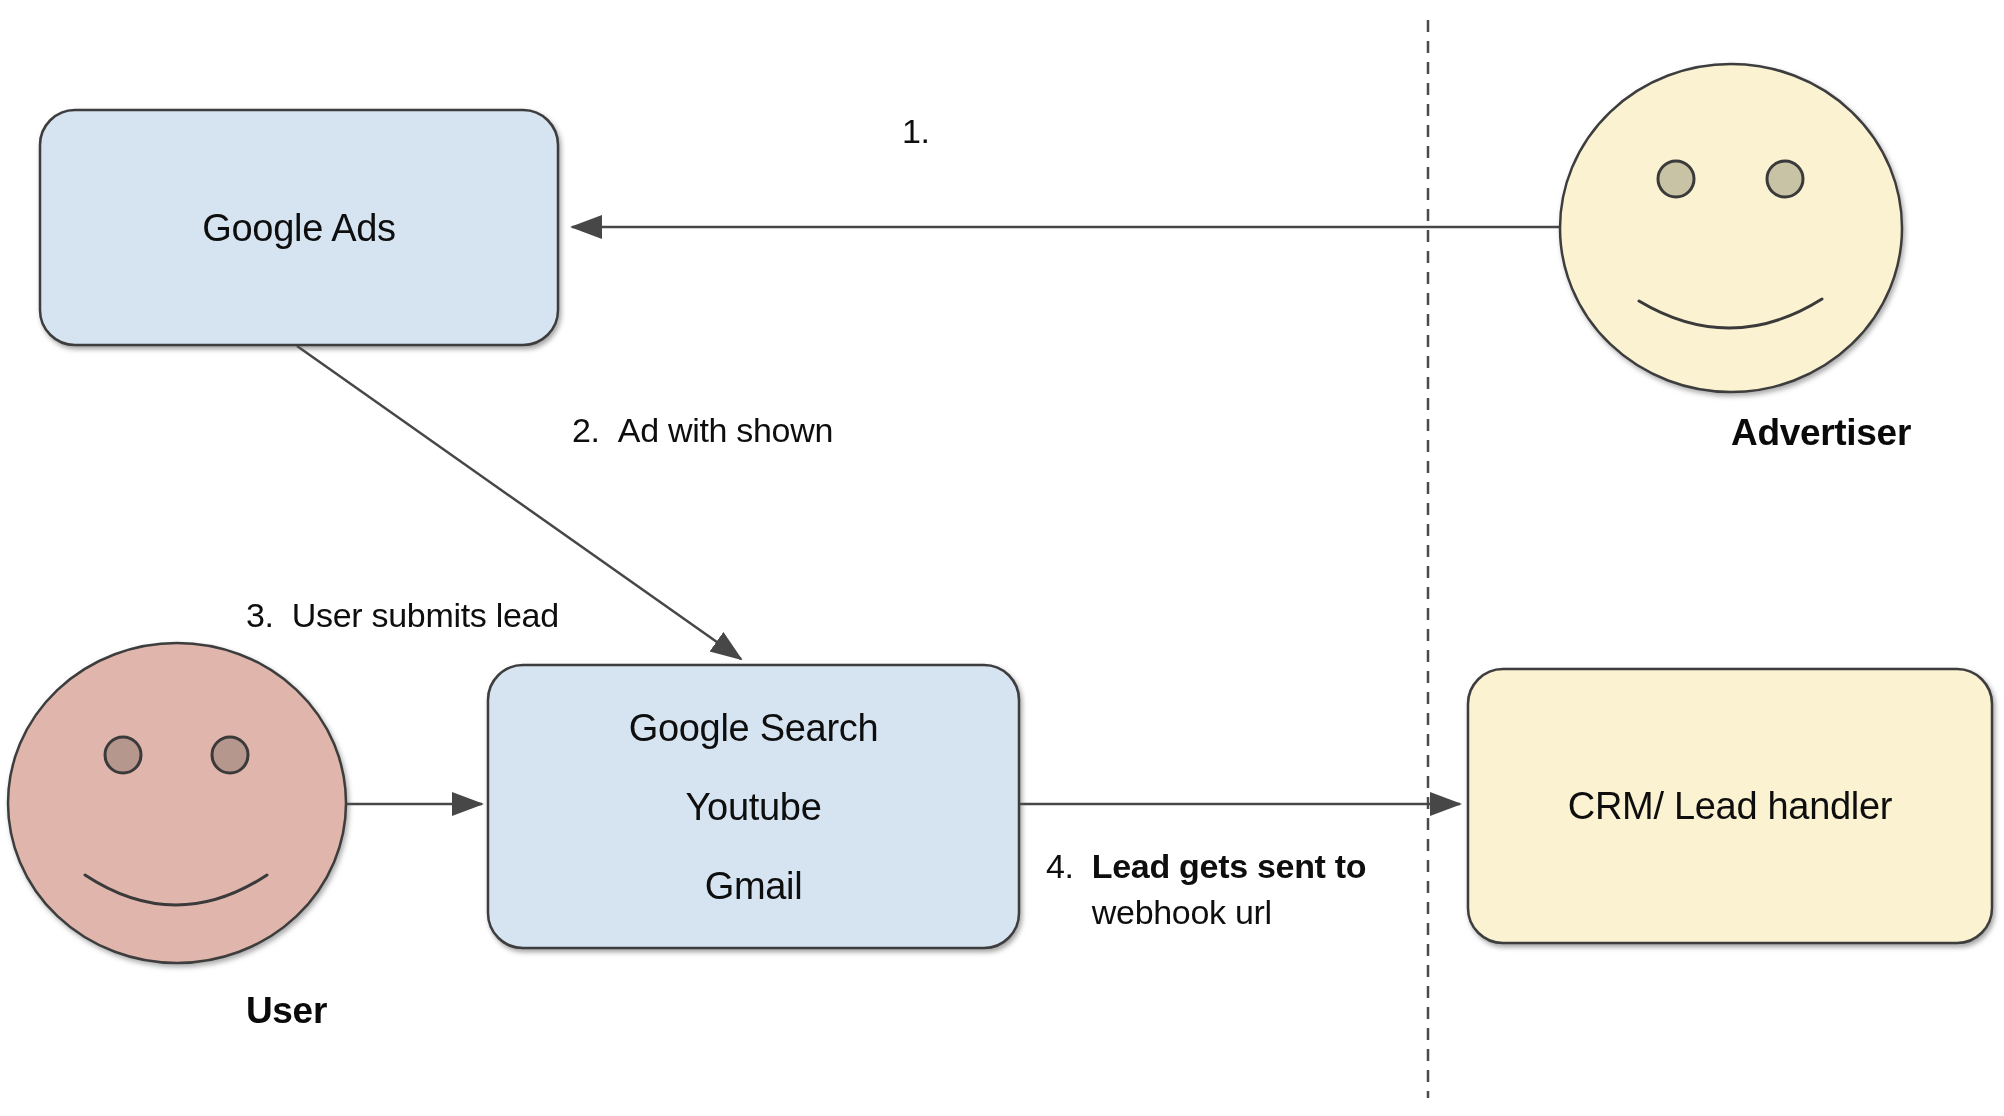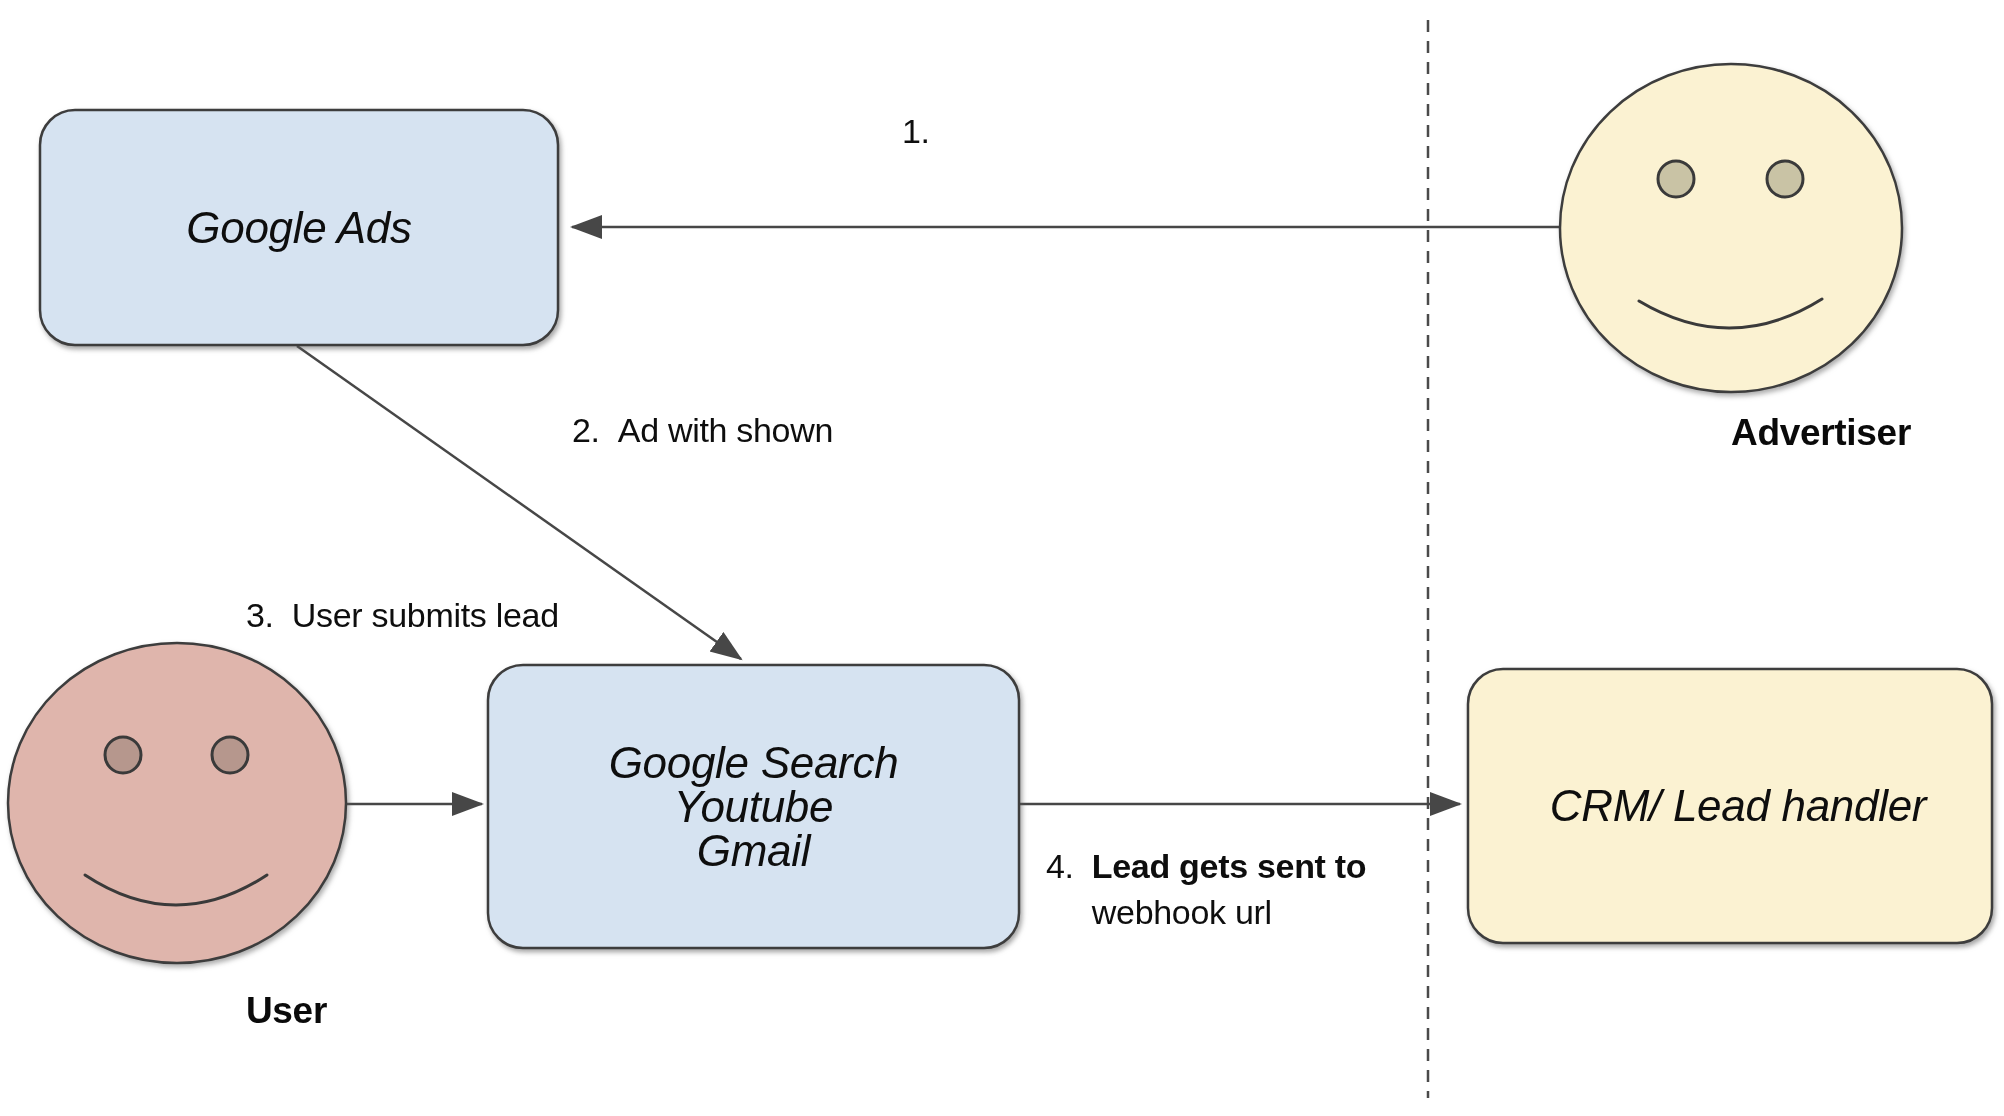--- a/index.html
+++ b/index.html
@@ -57,26 +57,26 @@
   .txt {
     position: absolute;
     white-space: nowrap;
     letter-spacing: -0.3px;
   }
   .node-label {
     display: flex;
     align-items: center;
     justify-content: center;
     text-align: center;
-    font-size: 44px;
+    font-size: 38px;
     line-height: 44px;
-    font-style: italic;
   }
   .node-label.multiline {
     flex-direction: column;
+    gap: 35px;
   }
   .actor-name {
     font-weight: bold;
     font-size: 37px;
     text-align: right;
     color: #0a0a0a;
   }
   .step-label {
     display: flex;
     align-items: flex-start;
@@ -126,21 +126,21 @@
   </svg>
 
   <div class="txt node-label" style="left:40px; top:110px; width:518px; height:235px;">Google Ads</div>
 
   <div class="txt node-label multiline" style="left:488px; top:665px; width:531px; height:283px;">
     <div>Google Search</div>
     <div>Youtube</div>
     <div>Gmail</div>
   </div>
 
-  <div class="txt node-label" style="left:1468px; top:669px; width:524px; height:274px;padding-left:8px;">CRM/ Lead handler</div>
+  <div class="txt node-label" style="left:1468px; top:669px; width:524px; height:274px;">CRM/ Lead handler</div>
 
   <div class="txt actor-name" style="left:1551px; top:412px; width:360px;">Advertiser</div>
 
   <div class="txt actor-name" style="left:27px; top:990px; width:300px;">User</div>
 
   <div class="txt step-label" style="left:902px; top:108px;">
     <span class="step-number">1.</span>
   </div>
 
   <div class="txt step-label" style="left:572px; top:407px;">

